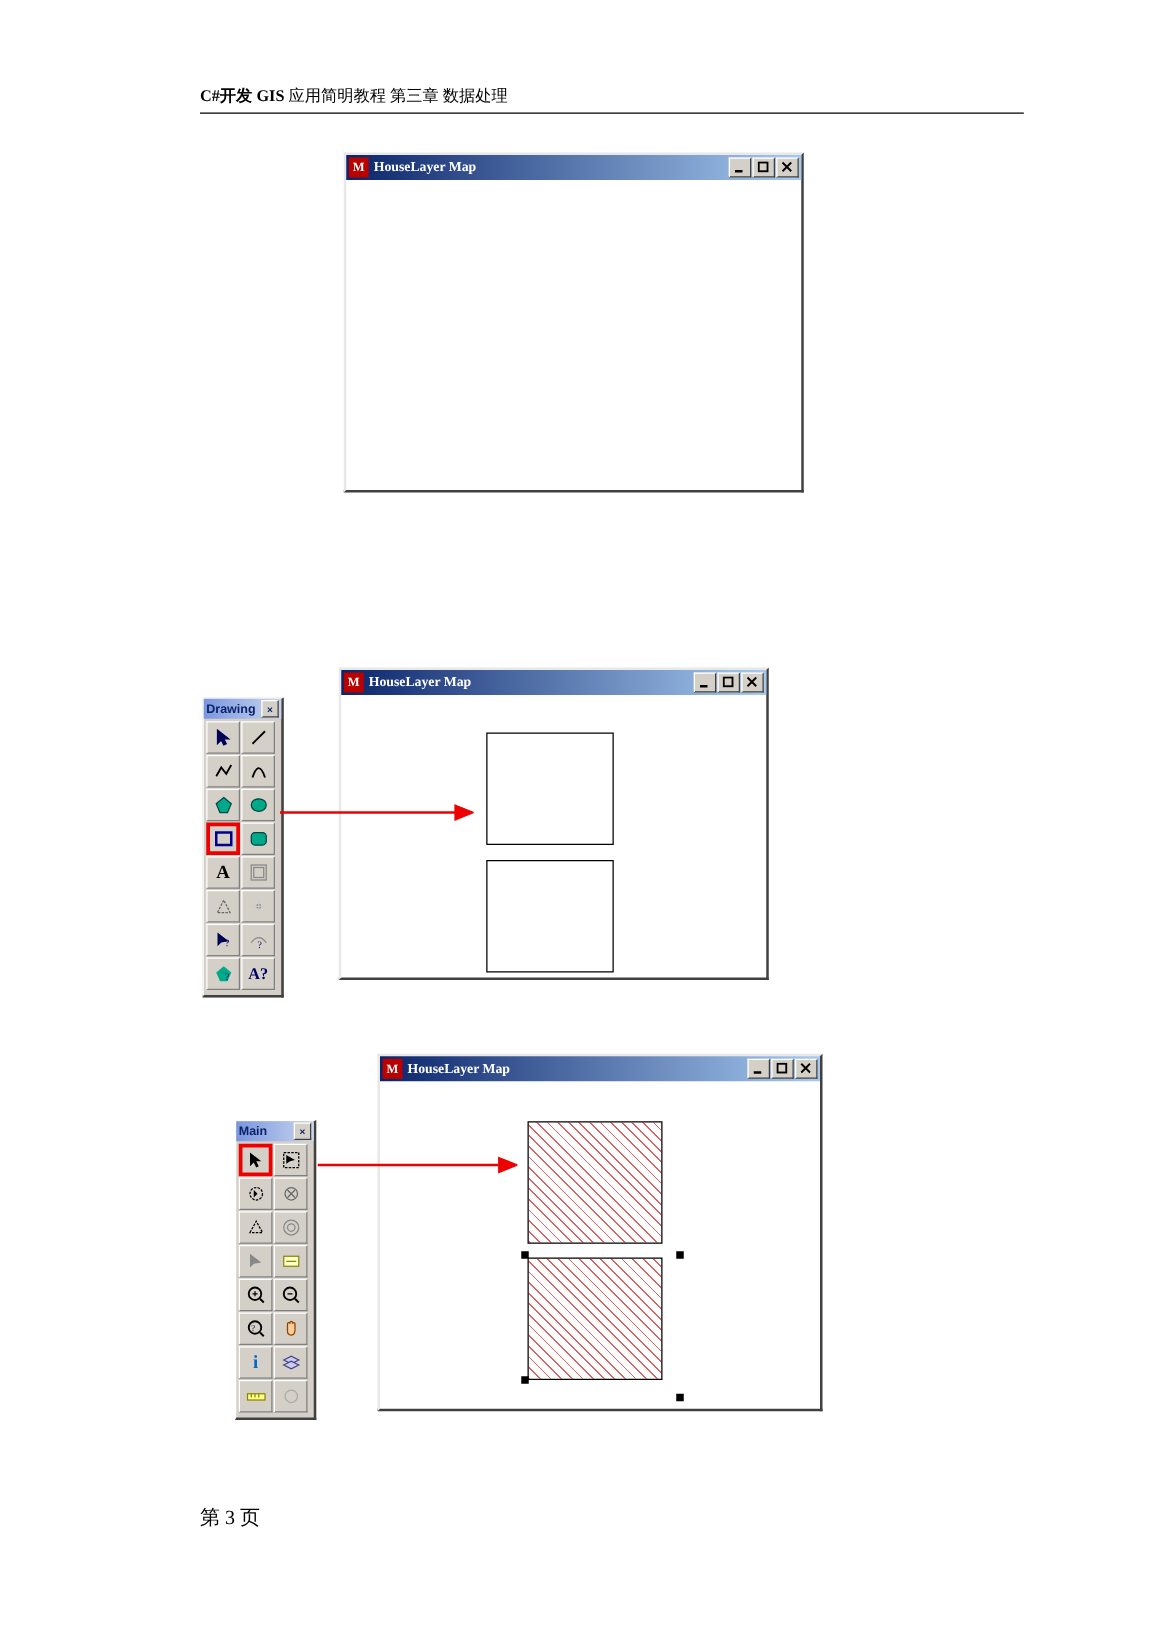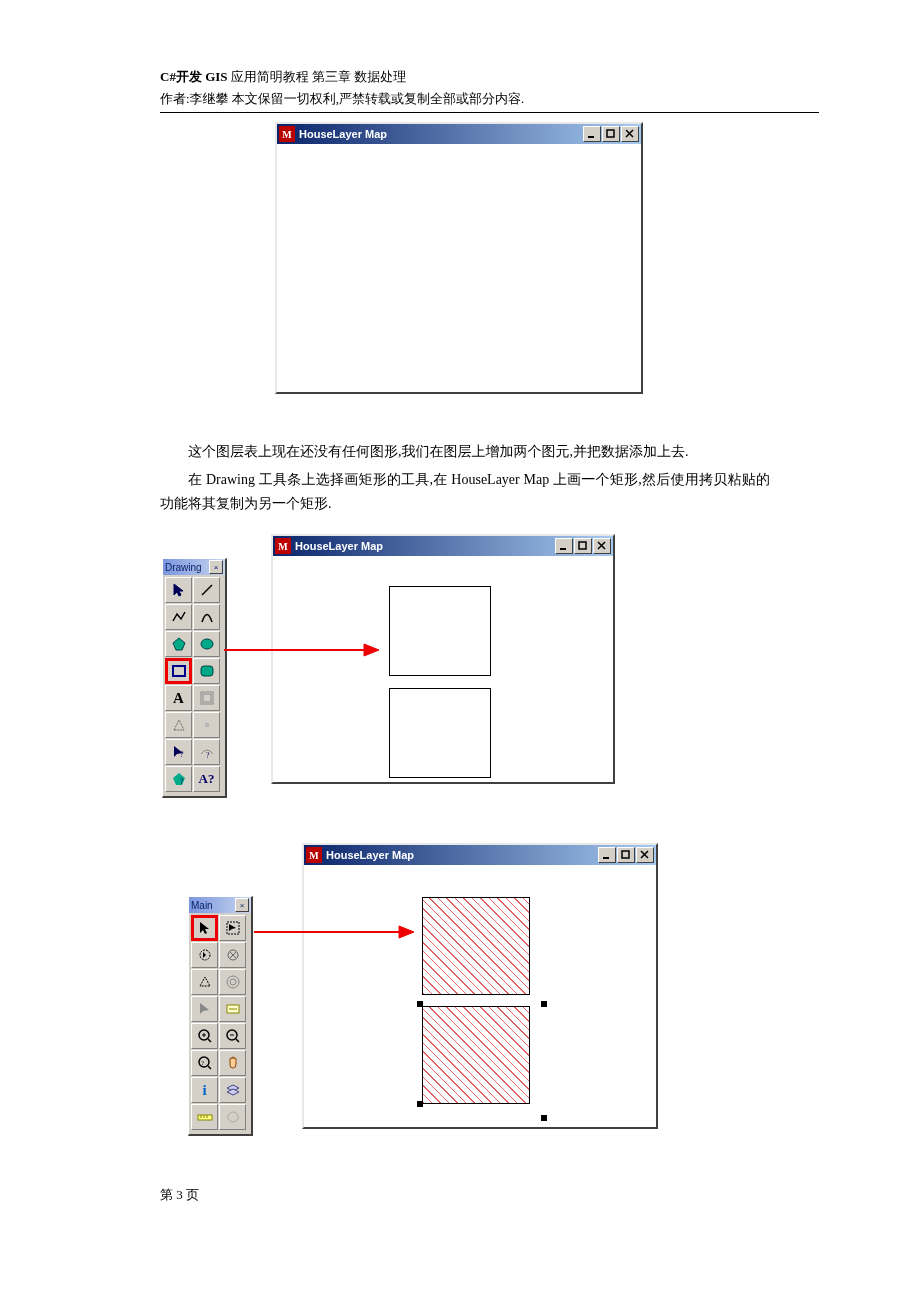--- a/index.html
+++ b/index.html
@@ -52,21 +52,21 @@
   .win-icon {
     width: 16px; height: 16px;
     background: #b00;
     margin-right: 4px;
     display: inline-flex;
     align-items: center; justify-content: center;
     font-size: 10px; color:#fff; font-weight:bold;
   }
   .win-title {
     color: #fff;
-    font-family: Liberation Sans, sans-serif;
+    font-family: Liberation Serif, serif;
     font-size: 11px;
     font-weight: bold;
     flex: 1;
   }
   .win-btns { display: flex; gap: 1px; }
   .win-btn {
     width: 16px; height: 14px;
     background: #d4d0c8;
     border-top: 1px solid #fff;
     border-left: 1px solid #fff;
@@ -92,21 +92,21 @@
     border-right: 2px solid #404040;
     border-bottom: 2px solid #404040;
     padding-bottom: 2px;
   }
   .toolbox-title {
     height: 16px;
     background: linear-gradient(90deg, #7a96df 0%, #c8d5ee 100%);
     display: flex; align-items: center;
     padding: 0 2px;
     font-family: Tahoma, sans-serif;
-    font-size: 10px; font-weight: normal;
+    font-size: 10px; font-weight: bold;
     color: #0a246a;
     justify-content: space-between;
   }
   .toolbox-close {
     width: 12px; height: 12px;
     background:#d4d0c8;
     border-top:1px solid #fff; border-left:1px solid #fff;
     border-right:1px solid #404040; border-bottom:1px solid #404040;
     font-size:8px; display:flex; align-items:center; justify-content:center;
   }
@@ -136,43 +136,42 @@
 
   .para {
     font-size: 14px;
     line-height: 24px;
     text-align: justify;
   }
   .para.indent { text-indent: 2em; }
 
   .page-num {
     position: absolute;
-    bottom: 96px;
+    bottom: 75px;
     left: 160px;
-    font-size: 13px;
+    font-size: 16px;
   }
 
   
   .hatched {
     background-image: repeating-linear-gradient(45deg, rgba(220,80,80,0.9) 0 1px, transparent 1px 6px);
   }
   .sel-handle {
     position:absolute; width:6px; height:6px; background:#000;
   }
 </style>
 </head>
 <body>
 
 <div class="page">
 
   <div>
     <div class="header-line1">
       <span class="bold">C#开发 GIS </span><span>应用简明教程  第三章  数据处理</span>
     </div>
-    <div class="header-line2">作者:李继攀  本文保留一切权利,严禁转载或复制全部或部分内容.</div>
     <hr class="hr">
   </div>
 
   <div class="win" style="left:275px; top:122px; width:368px; height:272px;">
     <div class="win-titlebar">
       <span class="win-icon">M</span>
       <span class="win-title">HouseLayer Map</span>
       <div class="win-btns">
         <div class="win-btn">
             <svg width="10" height="10">
@@ -187,24 +186,20 @@
         <div class="win-btn">
             <svg width="10" height="10">
               <path d="M1 1 L8 8 M8 1 L1 8" stroke="#000" stroke-width="1.5"></path>
             </svg>
           </div>
       </div>
     </div>
     <div class="win-body"></div>
   </div>
 
-  <div style="position:absolute; left:160px; top:426px; width:610px;">
-    <p class="para indent">这个图层表上现在还没有任何图形,我们在图层上增加两个图元,并把数据添加上去.</p>
-    <p class="para indent" style="margin-top:-10px;">在 Drawing 工具条上选择画矩形的工具,在 HouseLayer Map 上画一个矩形,然后使用拷贝粘贴的功能将其复制为另一个矩形.</p>
-  </div>
 
   <div class="toolbox" style="left:162px; top:558px; width:62px;">
     <div class="toolbox-title">
       <span>Drawing</span>
       <span class="toolbox-close">×</span>
     </div>
     <div class="tool-grid" id="drawing-grid">
         <div class="tool-btn">
           <svg width="16" height="16">
             <path d="M3 2 L3 13 L6 10 L8 14 L10 13 L8 9 L12 9 Z" fill="#005" stroke="#005"></path>

